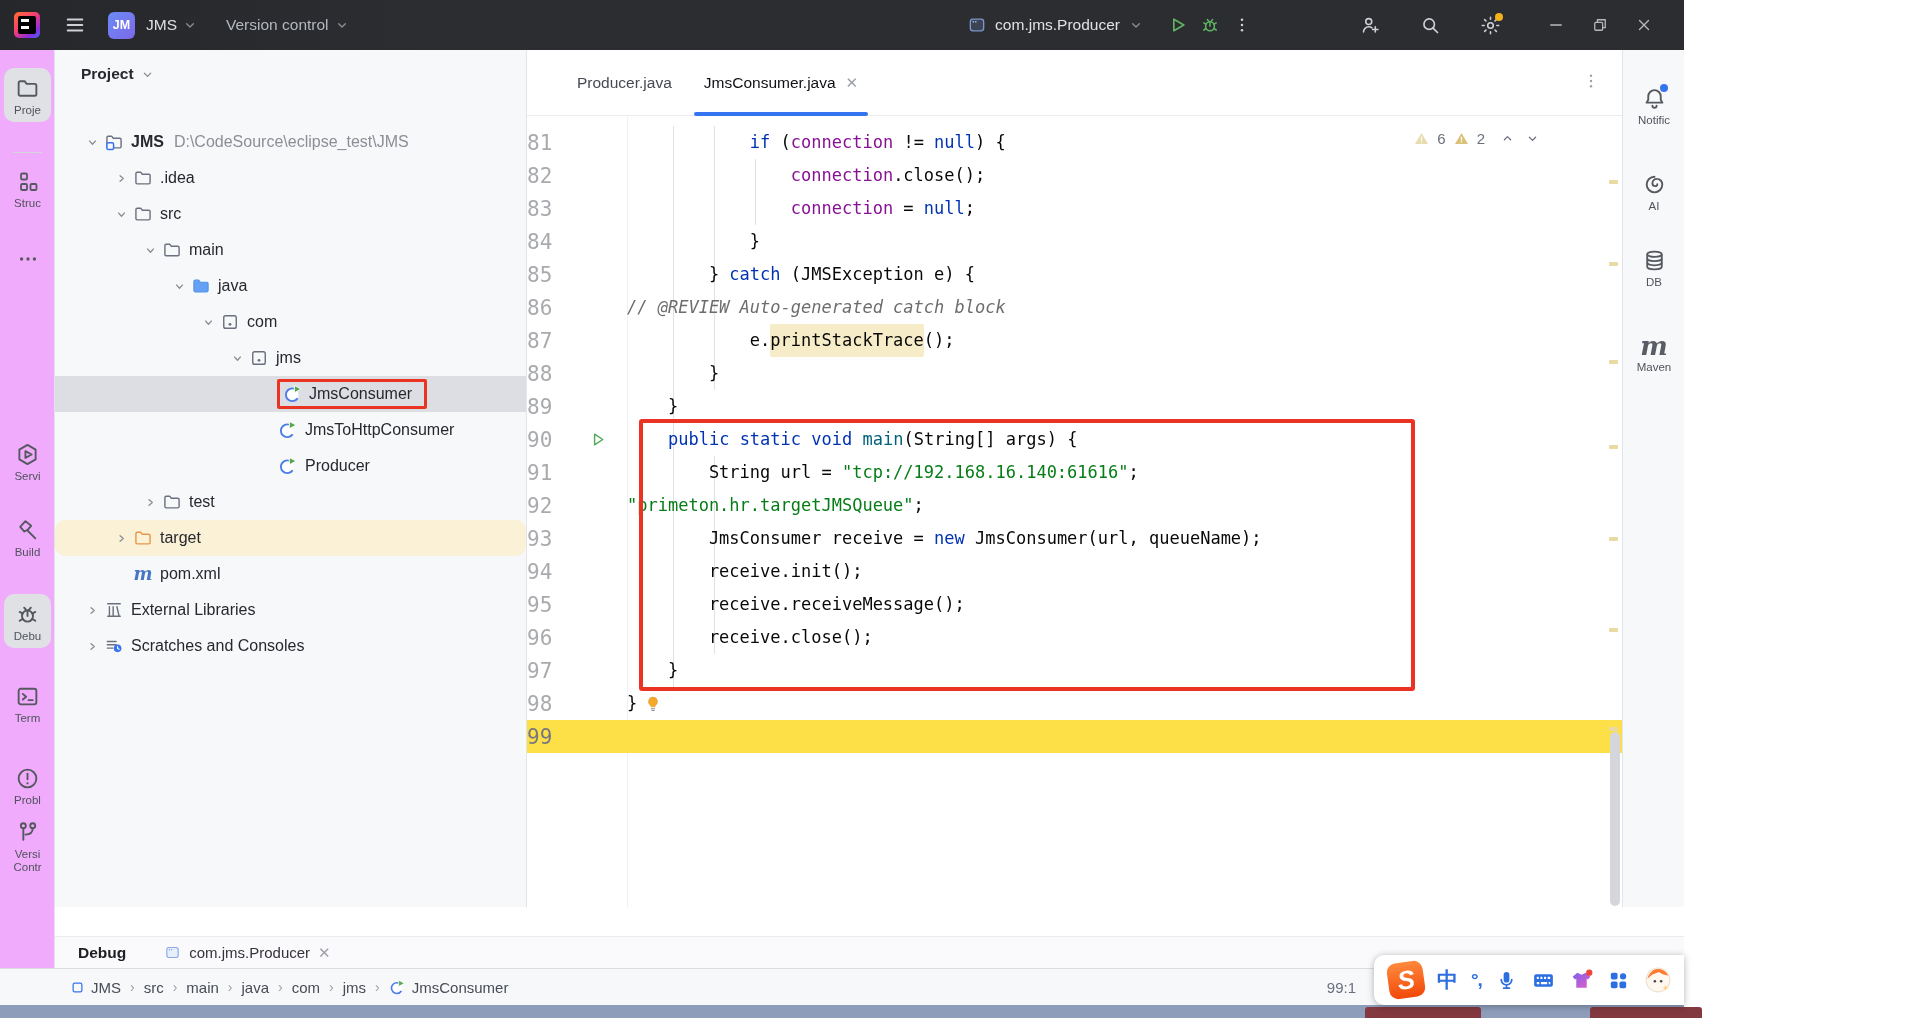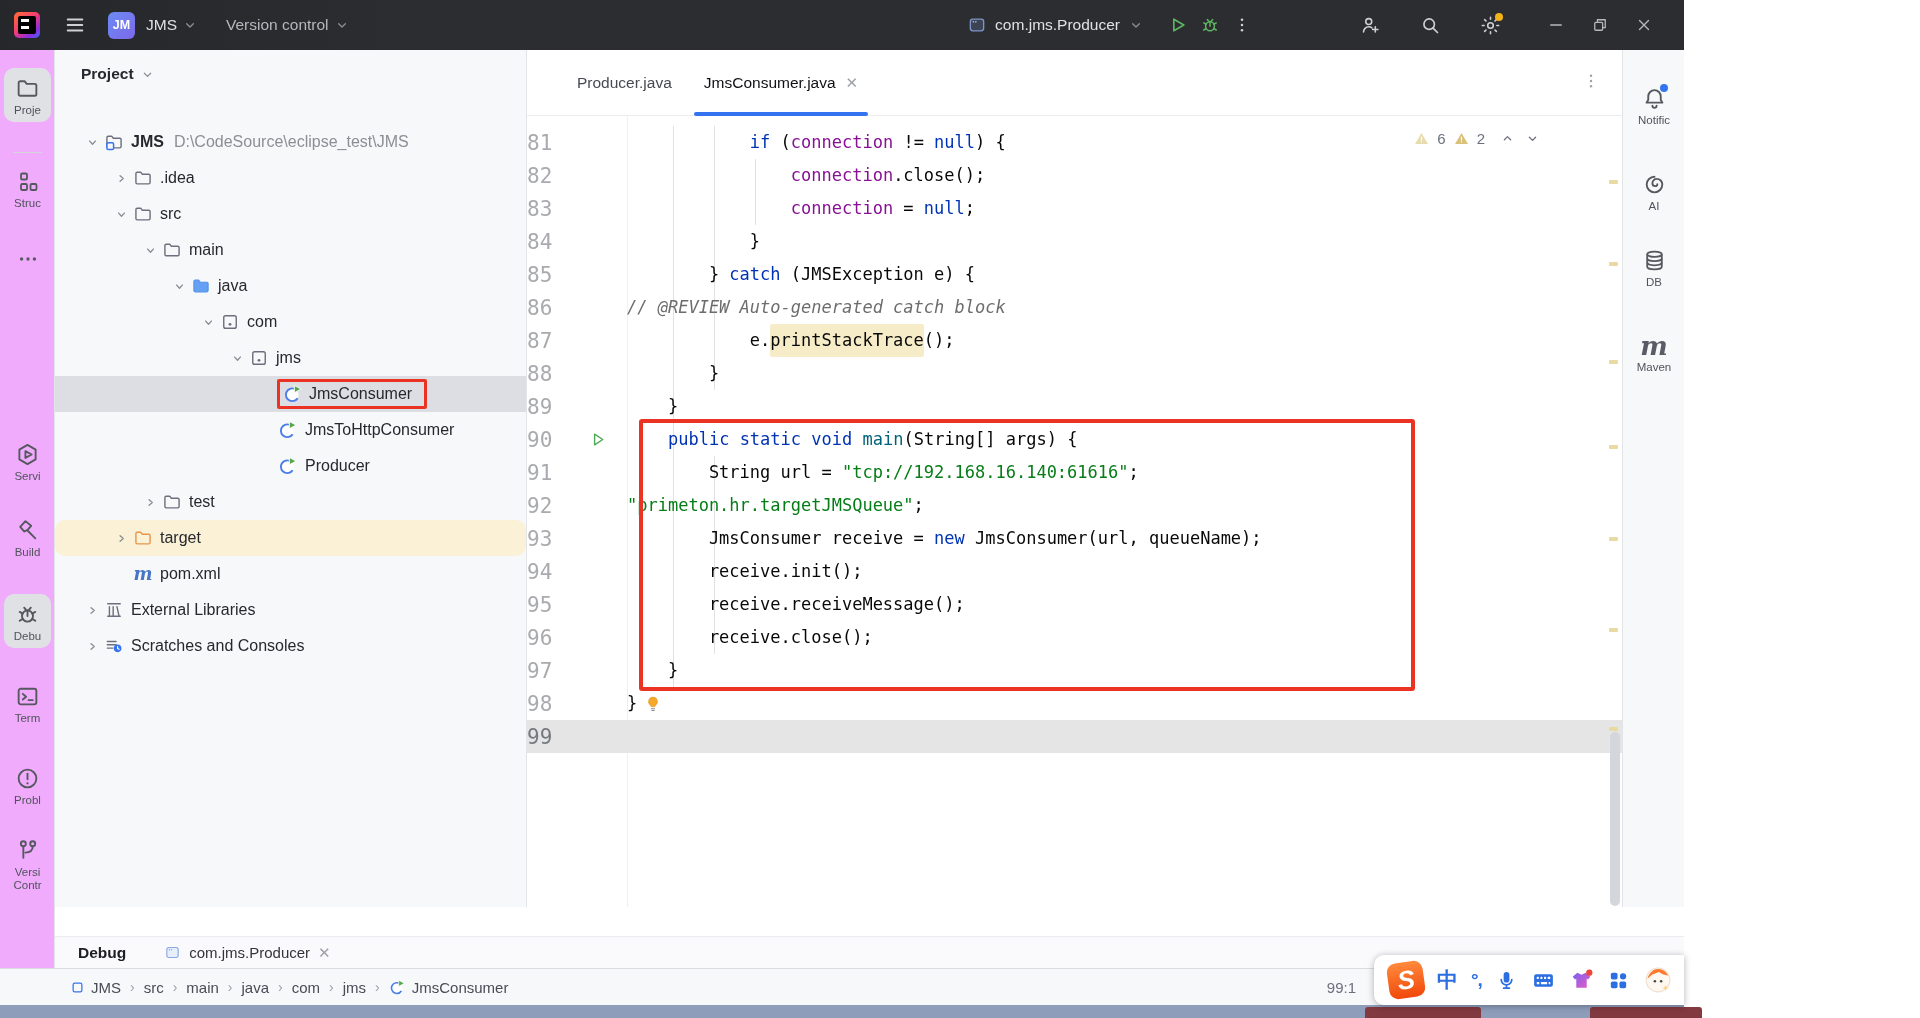--- a/index.html
+++ b/index.html
@@ -60,21 +60,21 @@
   .editor { flex:1; min-width:0; background:#fff; position:relative; }
   .tabbar { height:66px; display:flex; align-items:center; padding-left:34px; border-bottom:1px solid #ebecf0; position:relative; background:#fff; }
   .tab { display:flex; align-items:center; gap:10px; padding:0 16px; height:100%; font-size:15.5px; color:#474a52; cursor:pointer; position:relative; }
   .tab.active { color:#101114; }
   .tab.active::after { content:""; position:absolute; left:6px; right:6px; bottom:-1px; height:4px; border-radius:3px; background:#3574f0; }
   .tab-close { color:#9da0a8; font-size:15px; cursor:pointer; }
   .tab-kebab { position:absolute; right:22px; top:22px; cursor:pointer; }
 
   .code-area { position:absolute; top:66px; left:0; right:0; bottom:0; background:#fff; overflow:hidden; padding-top:10px; }
   .crow { height:33px; display:flex; align-items:center; position:relative; z-index:1; }
-  .crow.current { background:#e5e5e5; }
+  .crow.current { background:#fde047; }
   .lnum { width:56px; flex:0 0 56px; font-family:"DejaVu Sans Mono", monospace; font-size:21px; color:#a8aaae; cursor:pointer; }
   .crow.current .lnum { color:#75787e; }
   .gslot { width:44px; flex:0 0 44px; display:flex; align-items:center; padding-left:7px; }
   .ctext { font-family:"DejaVu Sans Mono", monospace; font-size:17px; line-height:33px; white-space:pre; display:flex; align-items:center; }
   .tok-p { color:#080808; } .tok-k { color:#0033b3; } .tok-s { color:#067d17; }
   .tok-f { color:#871094; } .tok-m { color:#00627a; }
   .tok-c { color:#6d6d6d; font-style:italic; }
   .tok-w { color:#080808; background:#f6ecc8; border-radius:2px; }
   .gutter-sep { position:absolute; top:0; bottom:0; left:100px; border-left:1px solid #eff0f2; z-index:0; }
   .iguide { position:absolute; width:0; border-left:1px solid #e0e1e5; z-index:0; }
@@ -270,21 +270,21 @@
         <span class="lt-label">Term</span>
       </div>
       <div class="lt-item" style="top:716px;">
         <svg width="25" height="25" viewBox="0 0 24 24" fill="none" stroke="#55585f" stroke-width="1.8" stroke-linecap="round">
             <circle cx="12" cy="12" r="8.5"></circle>
             <path d="M12 7.3v5.5"></path>
             <circle cx="12" cy="16.6" r="1.1" fill="#55585f" stroke="none"></circle>
           </svg>
         <span class="lt-label">Probl</span>
       </div>
-      <div class="lt-item" style="top:788px;">
+      <div class="lt-item" style="top:770px;">
         <svg width="25" height="25" viewBox="0 0 24 24" fill="none" stroke="#55585f" stroke-width="1.8" stroke-linecap="round">
             <circle cx="8" cy="5.5" r="2.4"></circle>
             <circle cx="17" cy="5.5" r="2.4"></circle>
             <path d="M8 8v11M17 8c0 4.5-3.5 6-7 6"></path>
           </svg>
         <span class="lt-label">Versi</span>
         <span class="lt-label" style="margin-top:-2px;">Contr</span>
       </div>
     </nav>
 

